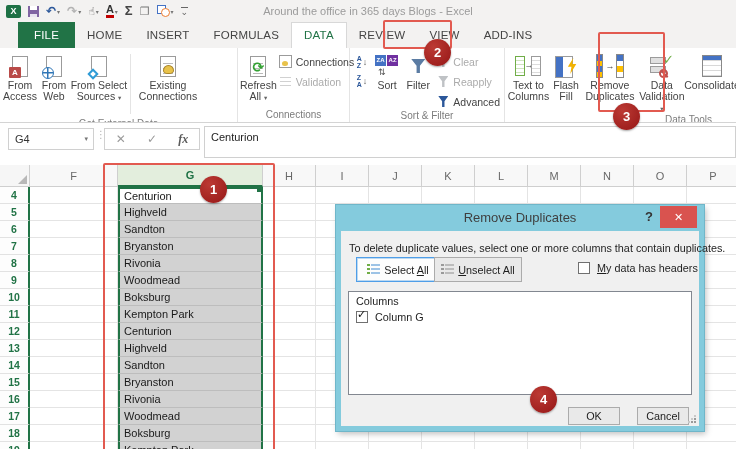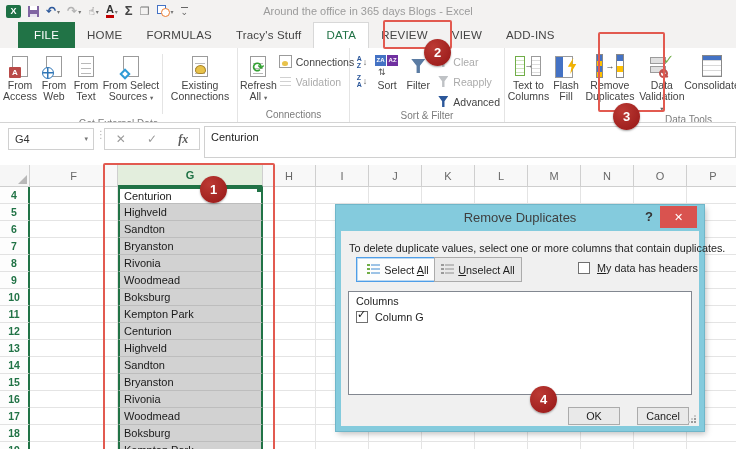--- a/index.html
+++ b/index.html
@@ -202,22 +202,22 @@
       <span class="qat-item qat-customize">
         <span class="g">⌄</span>
       </span>
     </div>
   <div class="win-title">Around the office in 365 days Blogs - Excel</div>
 </div>
 
 <div class="abs tabrow" id="tabrow">
     <span class="tab file">FILE</span>
     <span class="tab">HOME</span>
+    <span class="tab">INSERT</span>
     <span class="tab">FORMULAS</span>
-    <span class="tab">Tracy's Stuff</span>
     <span class="tab active">DATA</span>
     <span class="tab">REVIEW</span>
     <span class="tab">VIEW</span>
     <span class="tab">ADD-INS</span>
   </div>
 
 <div class="abs ribbon">
 
   <div class="rgroup" style="width:238px">
     <div class="g-body">
@@ -229,26 +229,20 @@
           </span>
         <span class="rlabel"><span>From Access</span></span>
       </div>
       <div class="rbtn big" style="width:32px">
         <span class="ricon">
             <span class="pg">
               <span class="badge b-globe"></span>
             </span>
           </span>
         <span class="rlabel"><span>From Web</span></span>
-      </div>
-      <div class="rbtn big" style="width:32px">
-        <span class="ricon">
-            <span class="pg lines"></span>
-          </span>
-        <span class="rlabel"><span>From Text</span></span>
       </div>
       <div class="rbtn big" style="width:58px">
         <span class="ricon">
             <span class="pg">
               <span class="badge b-diamond"></span>
             </span>
           </span>
         <span class="rlabel"><span>From Select Sources</span> <span class="dd">▾</span></span>
       </div>
       <div class="vsep"></div>

